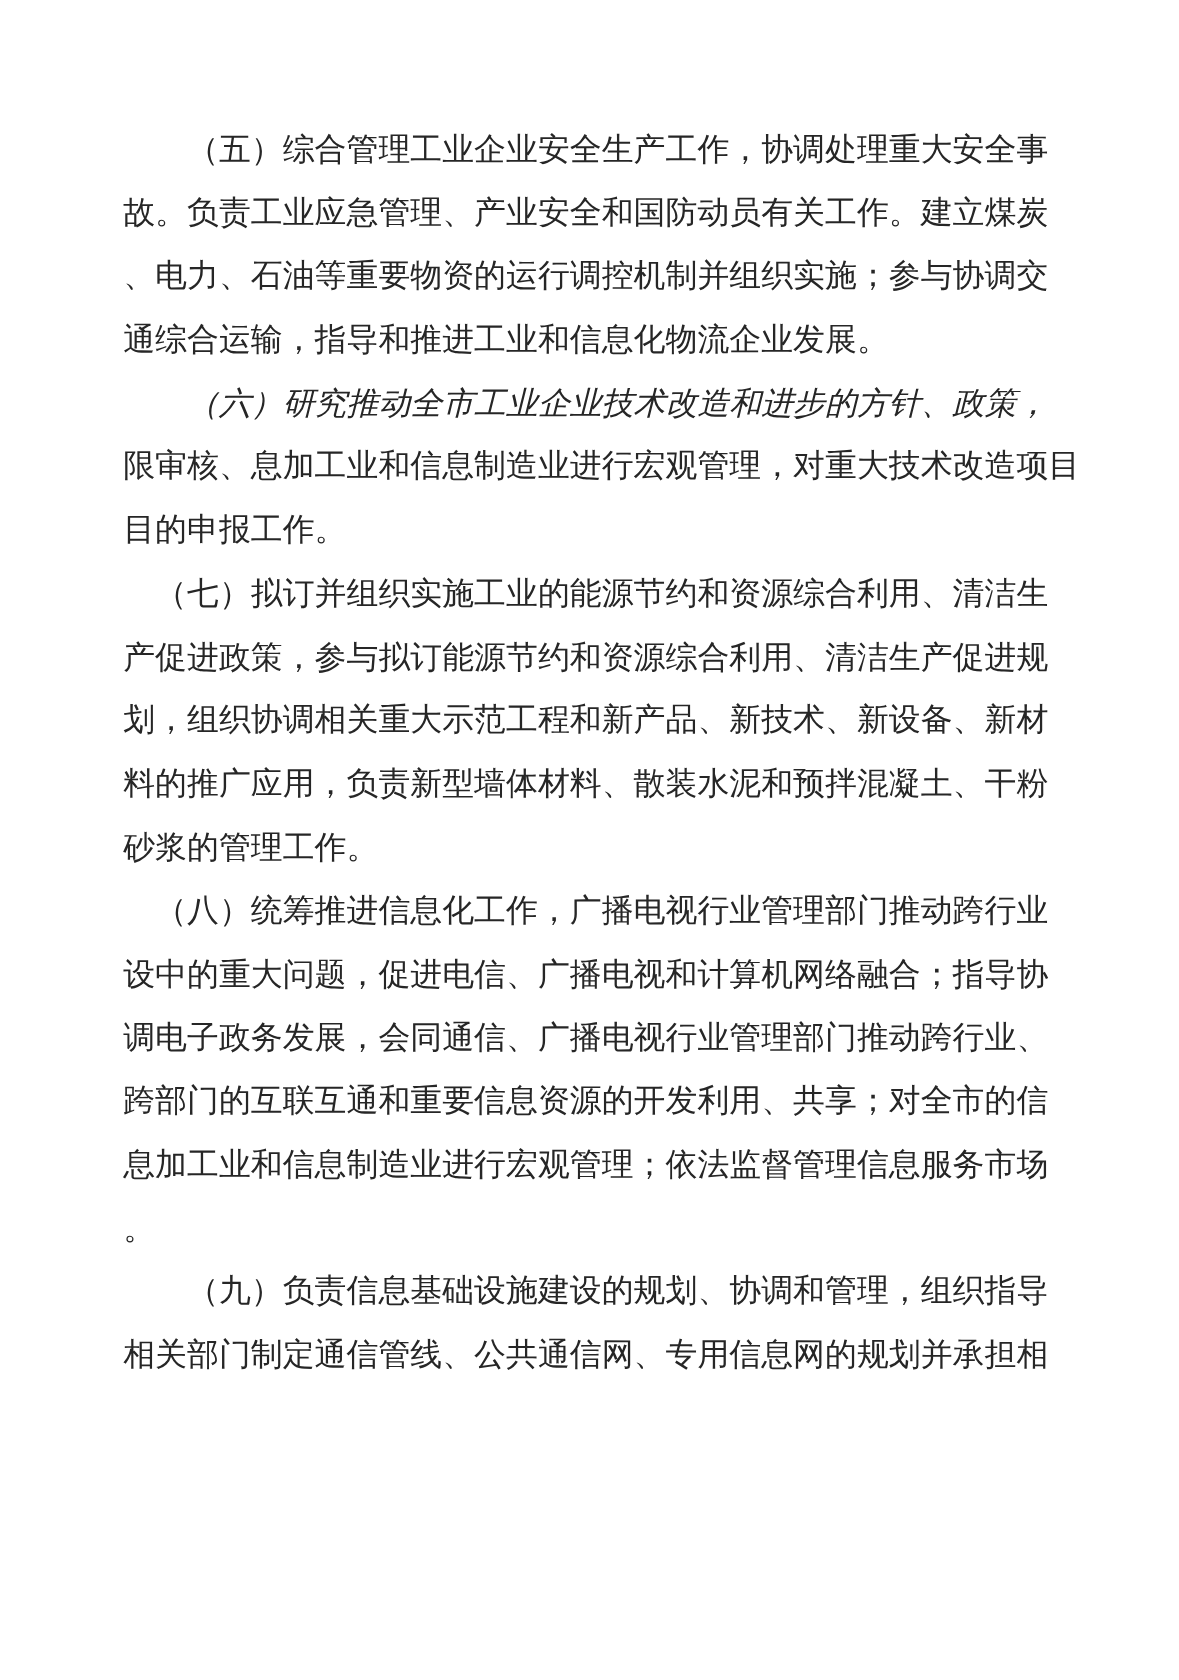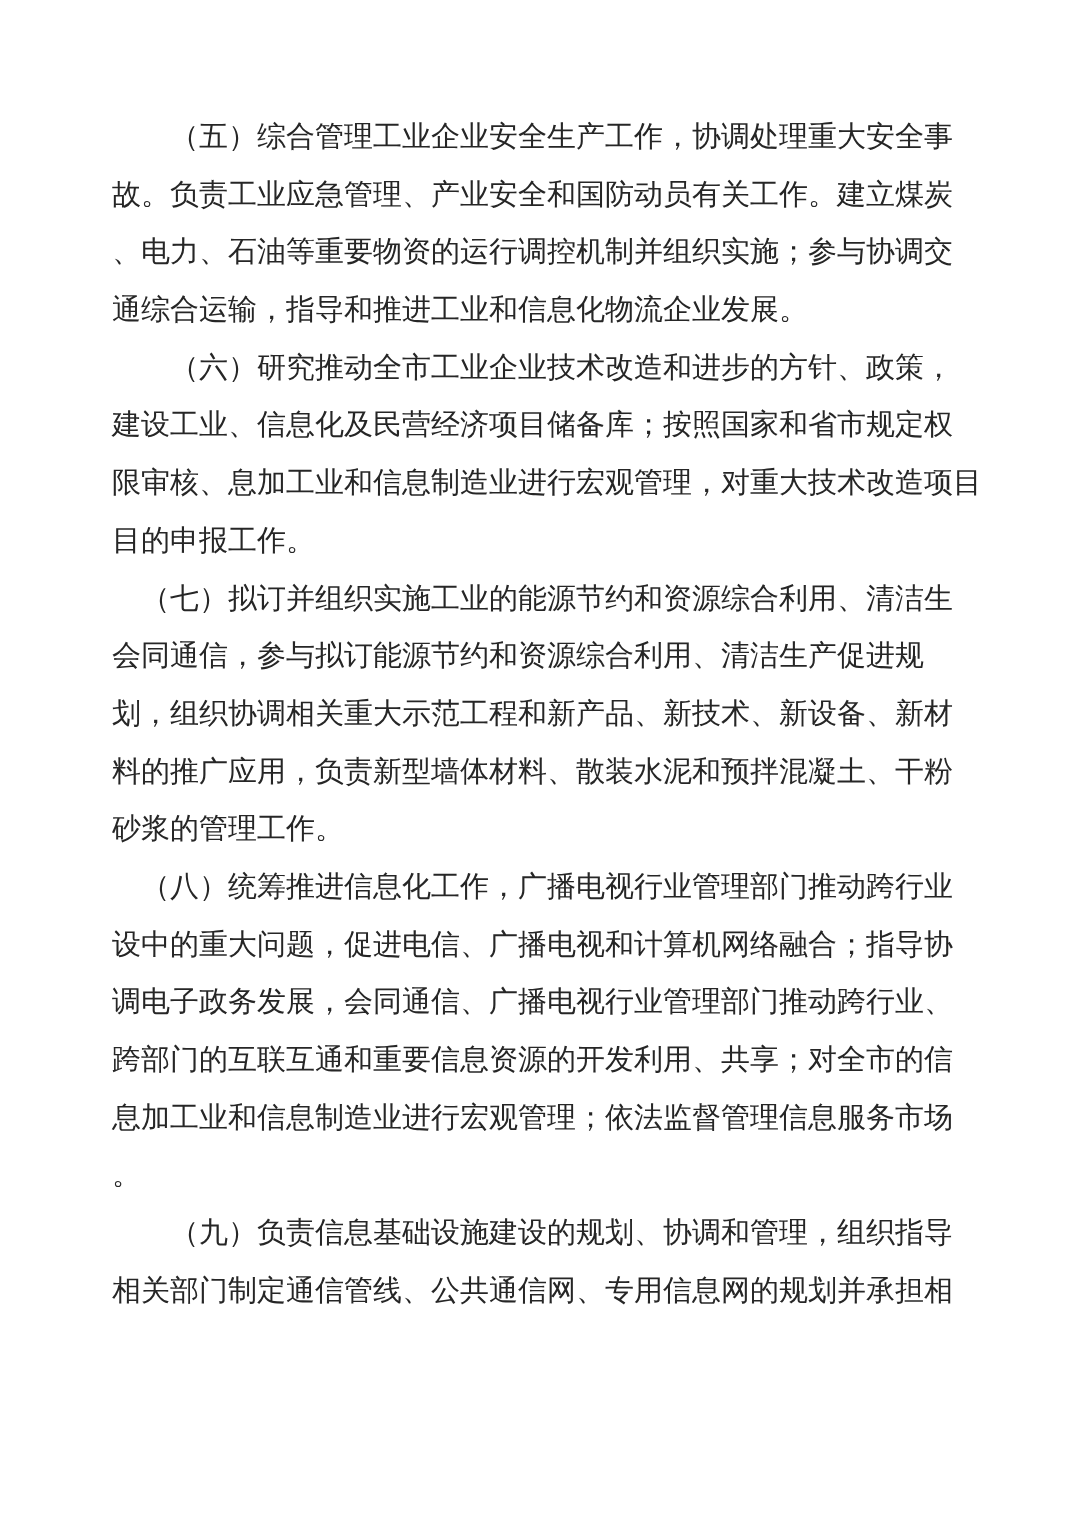--- a/index.html
+++ b/index.html
@@ -41,28 +41,27 @@
 
 <main class="page">
   <div class="doc-text" id="paragraphs">
       <div class="paragraph">
         <div class="text-line" style="text-indent: 2em;">（五）综合管理工业企业安全生产工作，协调处理重大安全事</div>
         <div class="text-line">故。负责工业应急管理、产业安全和国防动员有关工作。建立煤炭</div>
         <div class="text-line">、电力、石油等重要物资的运行调控机制并组织实施；参与协调交</div>
         <div class="text-line">通综合运输，指导和推进工业和信息化物流企业发展。</div>
       </div>
       <div class="paragraph">
-        <div class="text-line" style="text-indent: 2em;">（六）研究推动全市工业企业技术改造和进步的方针、政策，</div>
-        <div class="text-line">建设工业、信息化及民营经济项目储备库；按照国家和省市规定权</div>
+        <div class="text-line" style="text-indent: 2em; font-style: italic;">（六）研究推动全市工业企业技术改造和进步的方针、政策，</div>
         <div class="text-line">限审核、息加工业和信息制造业进行宏观管理，对重大技术改造项目</div>
         <div class="text-line">目的申报工作。</div>
       </div>
       <div class="paragraph">
         <div class="text-line" style="text-indent: 1em; text-align: center;">（七）拟订并组织实施工业的能源节约和资源综合利用、清洁生</div>
-        <div class="text-line">会同通信，参与拟订能源节约和资源综合利用、清洁生产促进规</div>
+        <div class="text-line">产促进政策，参与拟订能源节约和资源综合利用、清洁生产促进规</div>
         <div class="text-line">划，组织协调相关重大示范工程和新产品、新技术、新设备、新材</div>
         <div class="text-line">料的推广应用，负责新型墙体材料、散装水泥和预拌混凝土、干粉</div>
         <div class="text-line">砂浆的管理工作。</div>
       </div>
       <div class="paragraph">
         <div class="text-line" style="text-indent: 1em;">（八）统筹推进信息化工作，广播电视行业管理部门推动跨行业</div>
         <div class="text-line">设中的重大问题，促进电信、广播电视和计算机网络融合；指导协</div>
         <div class="text-line">调电子政务发展，会同通信、广播电视行业管理部门推动跨行业、</div>
         <div class="text-line">跨部门的互联互通和重要信息资源的开发利用、共享；对全市的信</div>
         <div class="text-line">息加工业和信息制造业进行宏观管理；依法监督管理信息服务市场</div>

